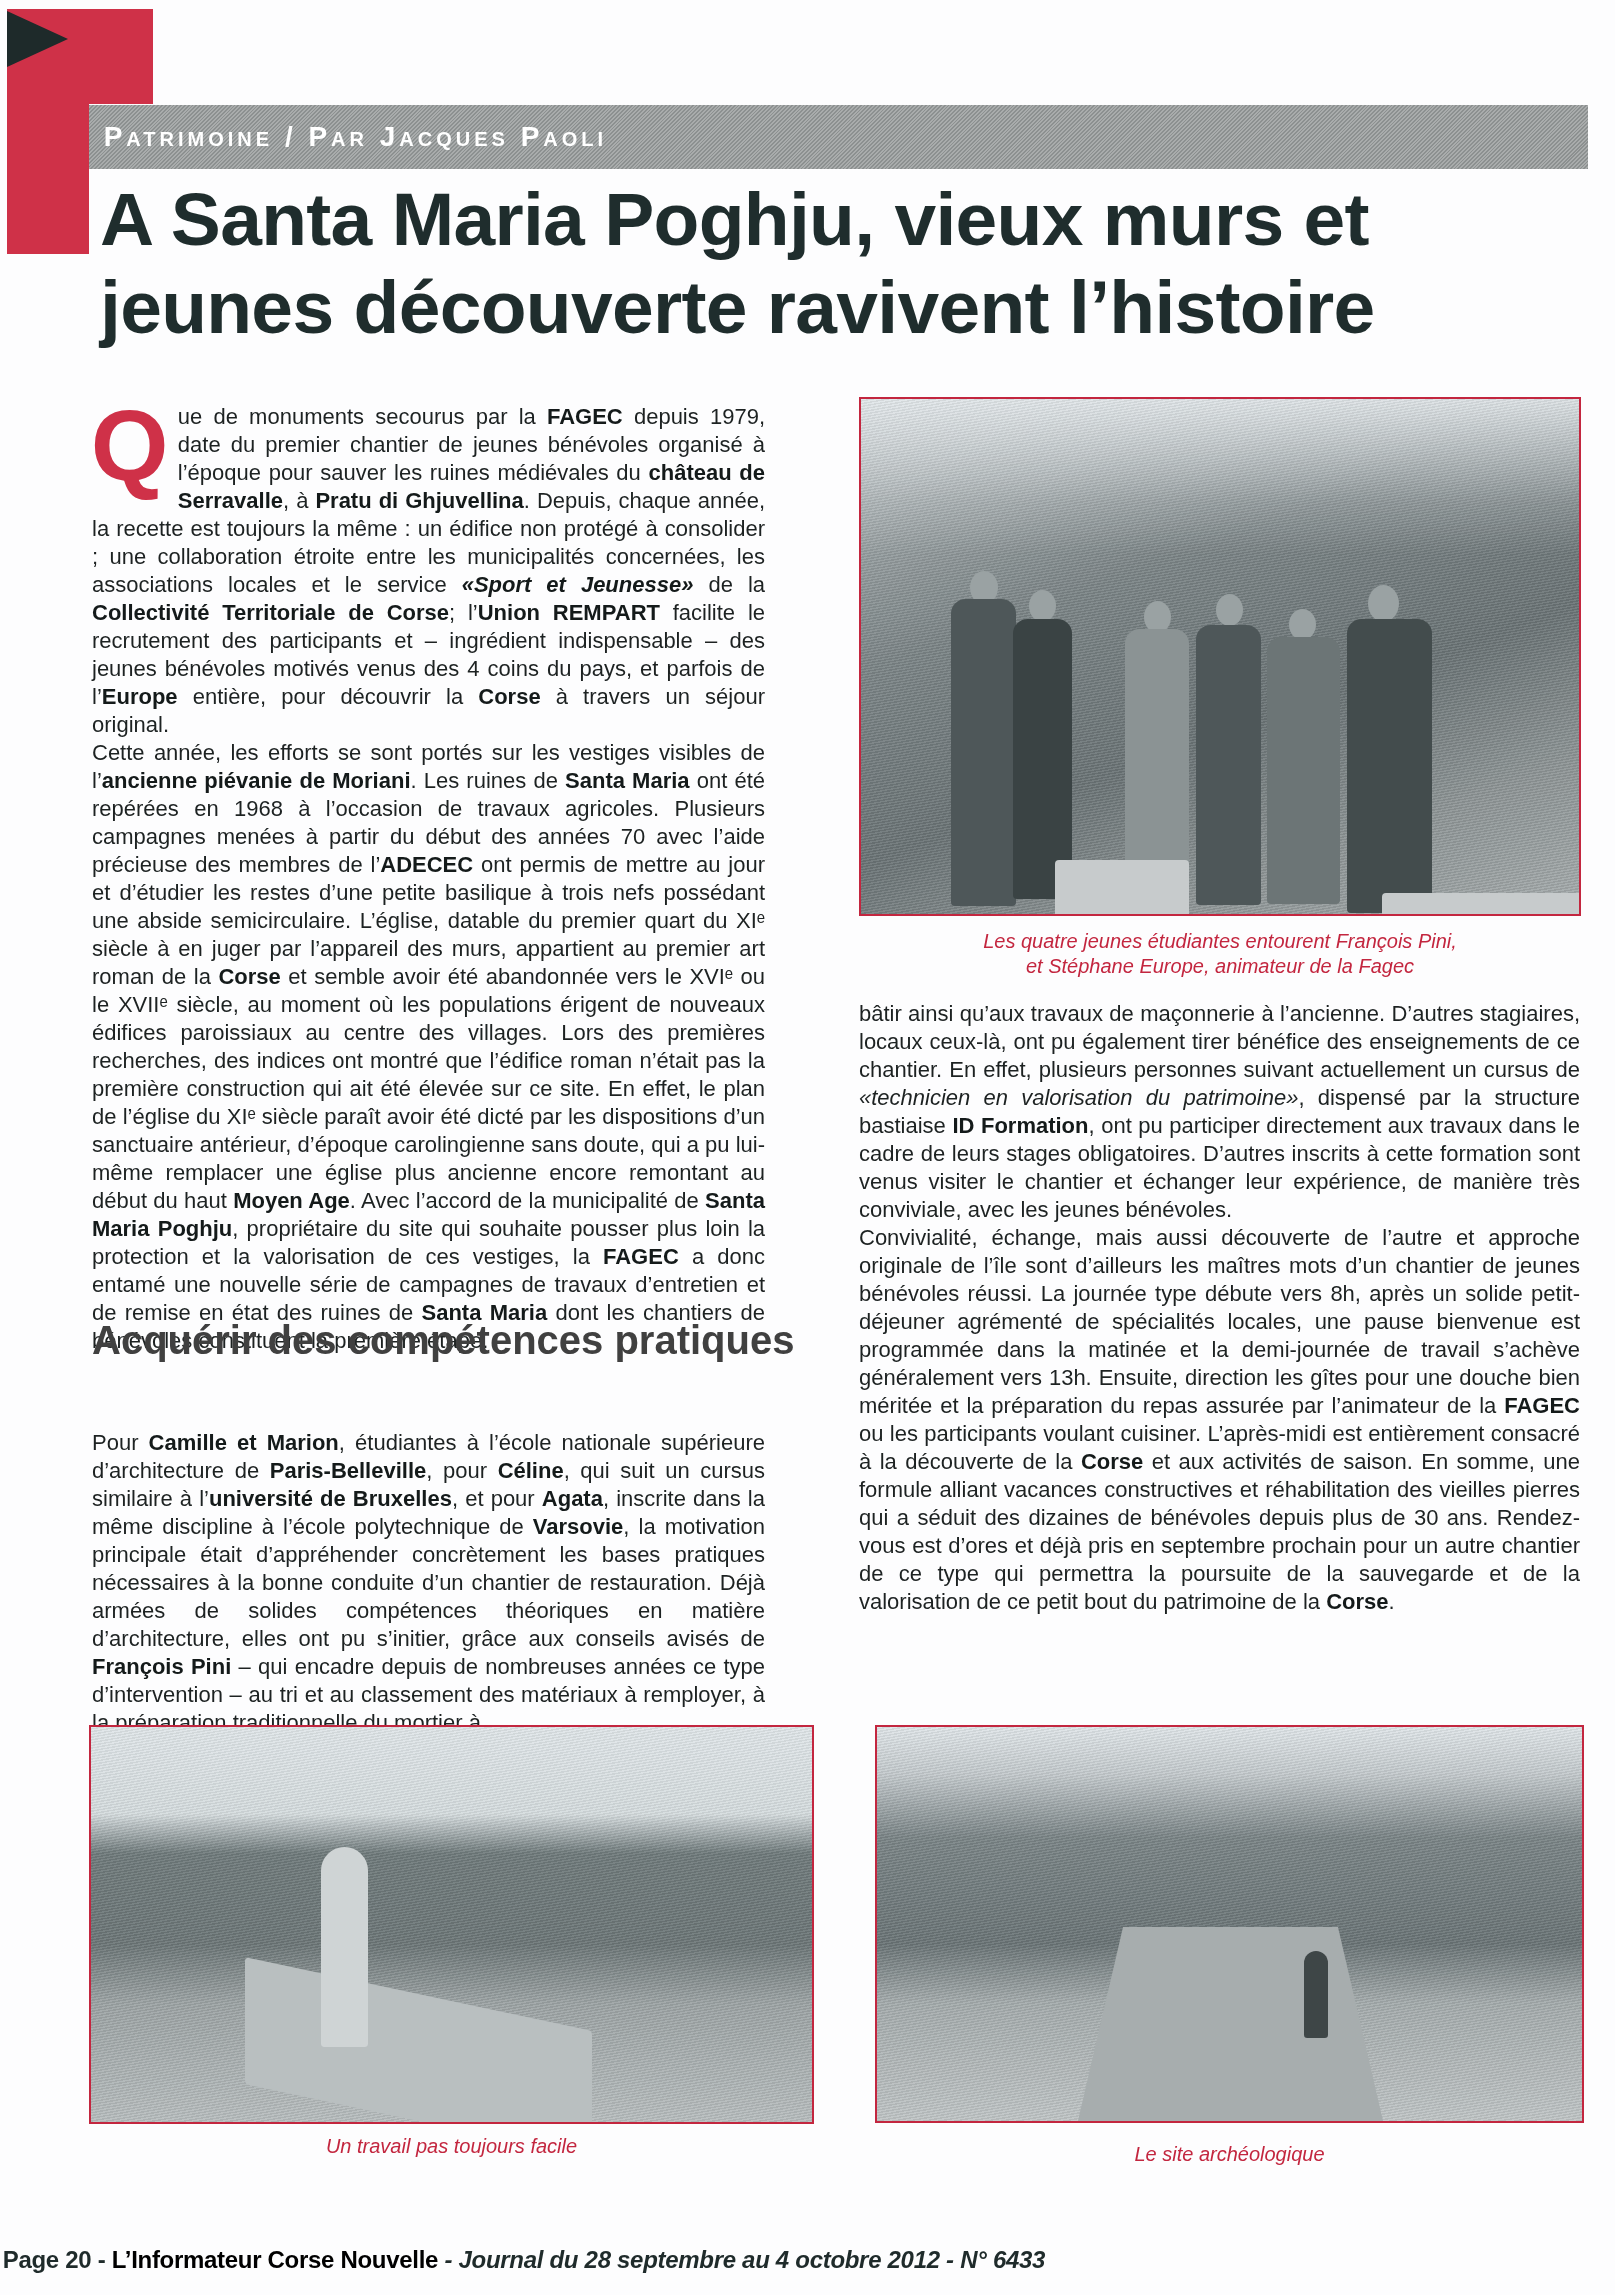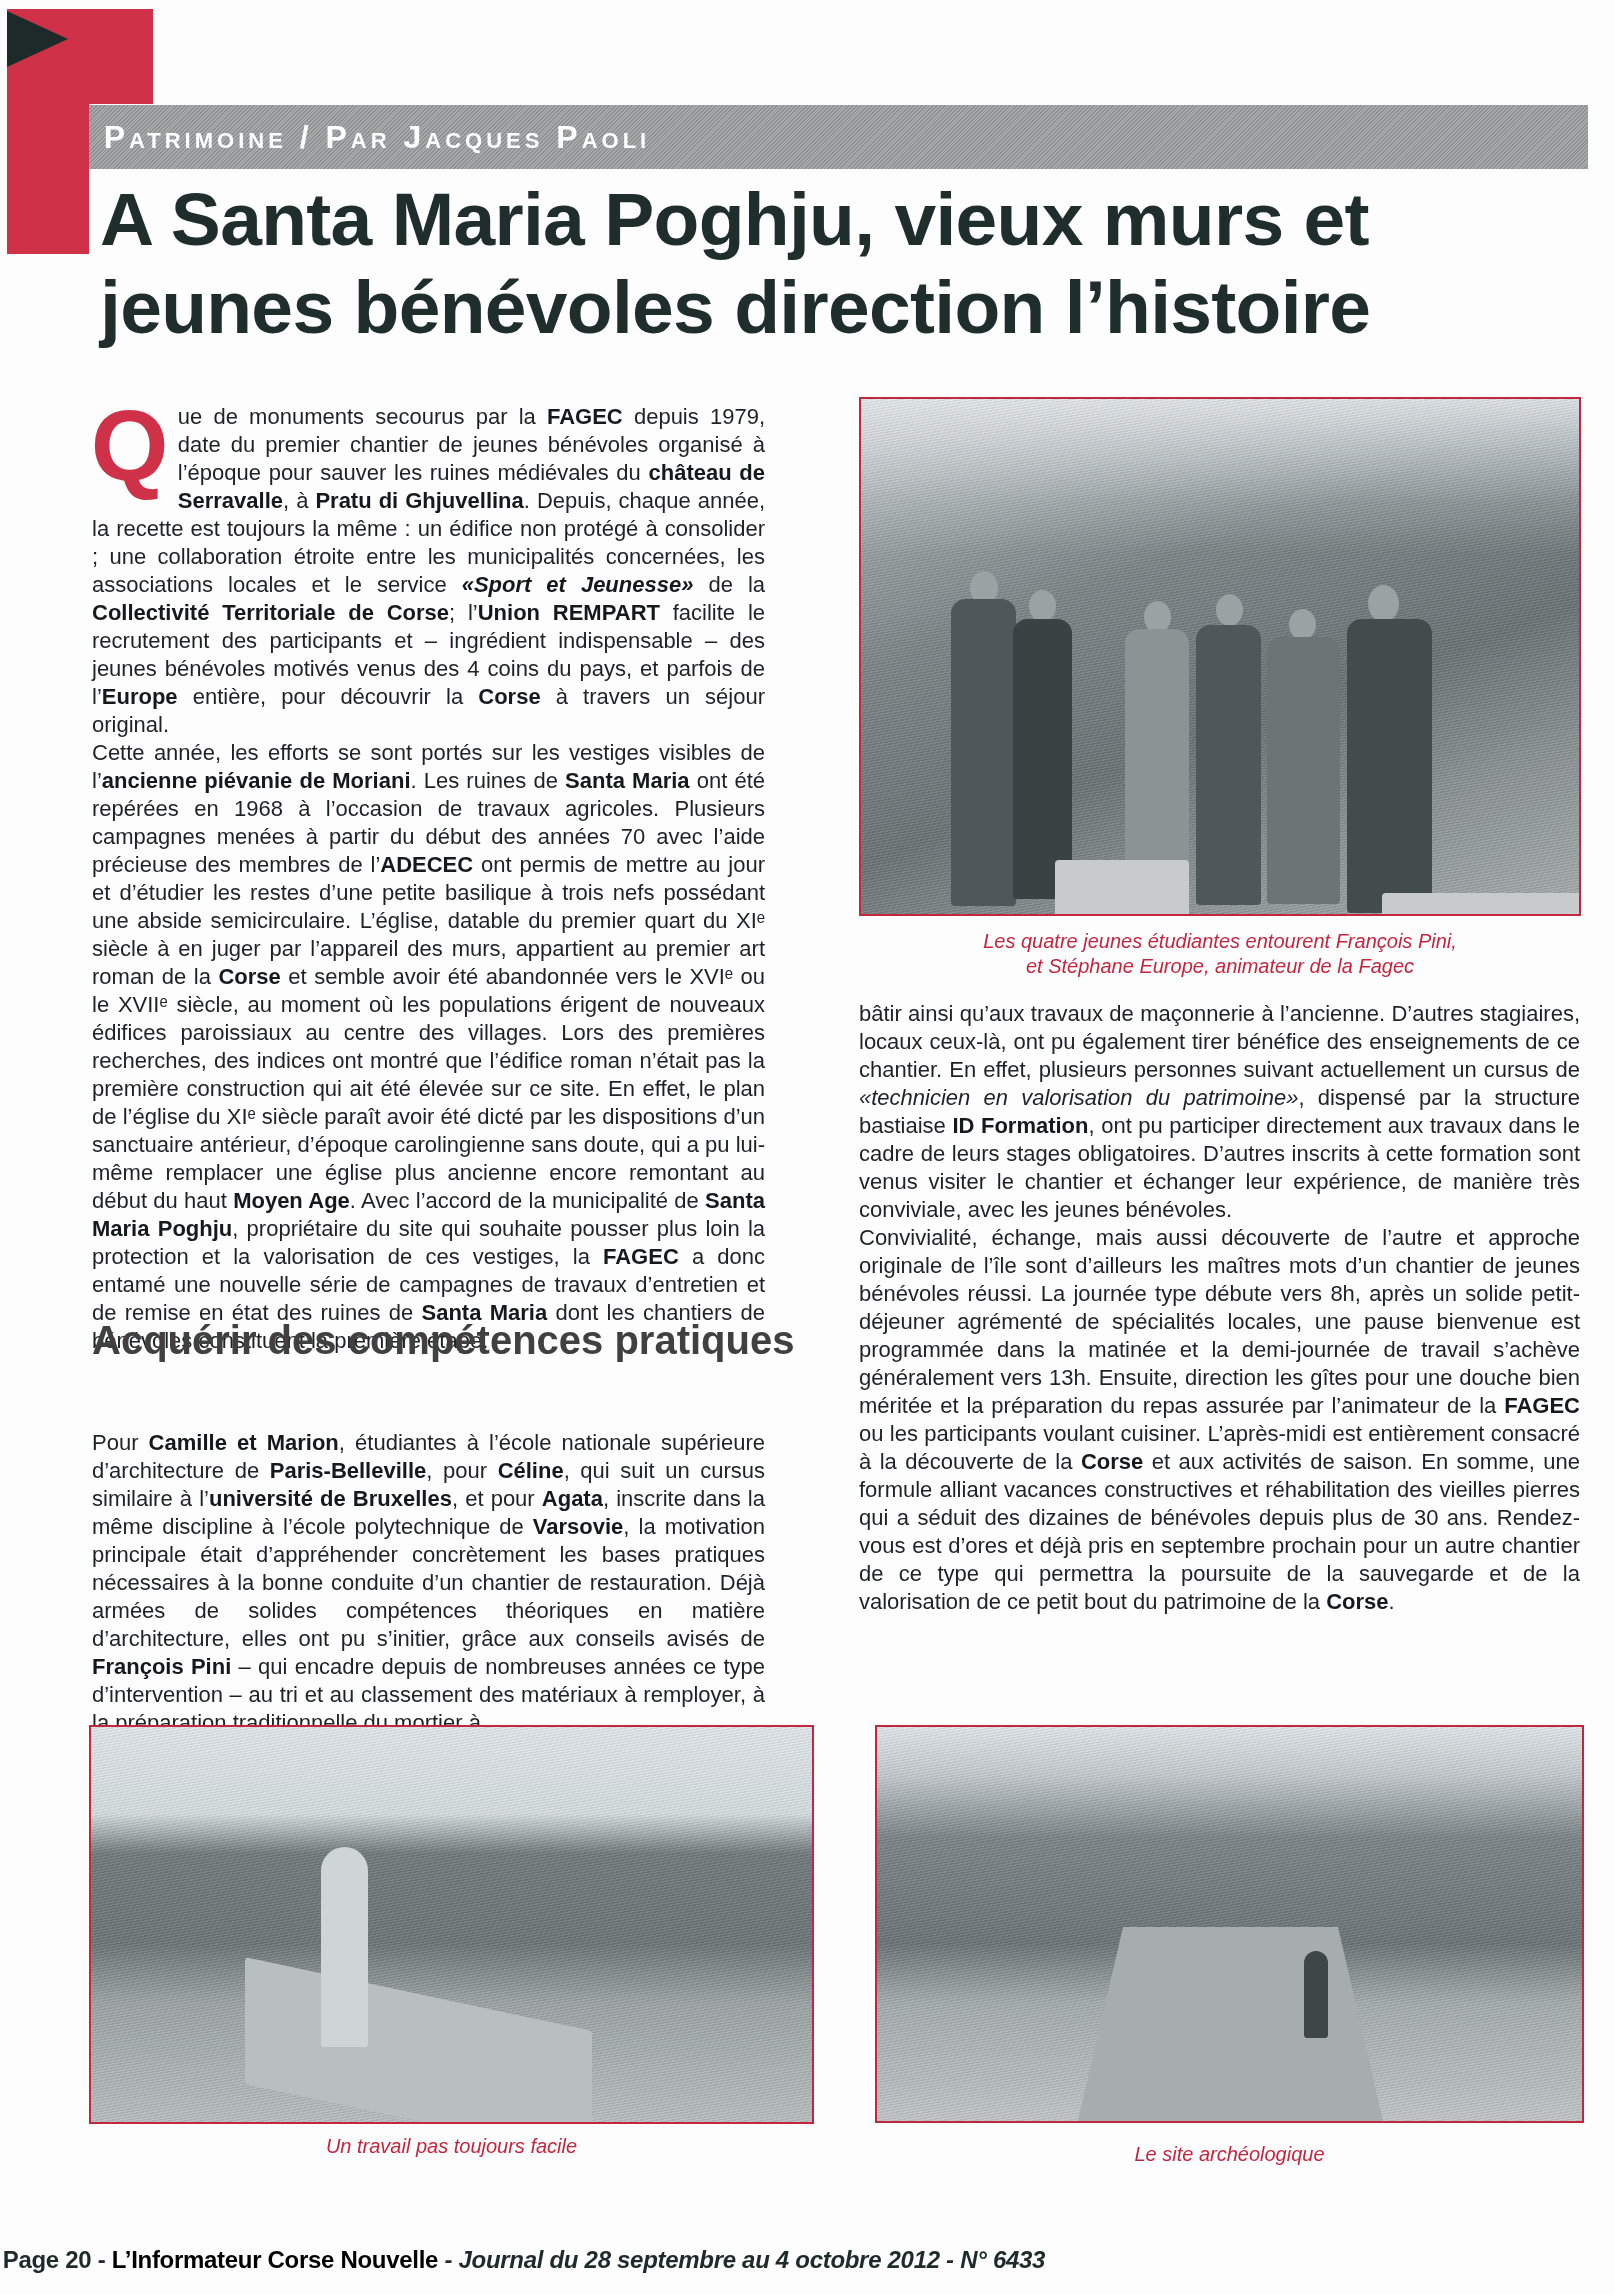--- a/index.html
+++ b/index.html
@@ -19,21 +19,21 @@
     border-left:61px solid #1e2a2a; }
 
   
   .kicker-bar {
     left:89px; top:105px; width:1499px; height:64px;
     background:repeating-linear-gradient(135deg,#8c9090 0 1.3px,#a9acac 1.3px 2.7px);
     display:flex; align-items:center;
   }
   .kicker-text {
     margin-left:14.7px; color:#ffffff; font-weight:bold;
-    font-size:32px; letter-spacing:4px; font-variant:small-caps;
+    font-size:28px; letter-spacing:4px; font-variant:small-caps;
   }
 
   
   .headline {
     left:100px; top:175px; width:1489px;
     font-size:75px; line-height:88px; font-weight:bold;
     color:#1f2d2d; letter-spacing:-0.7px;
   }
 
   
@@ -95,21 +95,21 @@
 <div class="abs red-top"></div>
 <div class="abs red-side"></div>
 <div class="abs arrow"></div>
 
 <div class="abs kicker-bar">
   <span class="kicker-text">Patrimoine / Par Jacques Paoli</span>
 </div>
 
 <h1 class="abs headline" style="margin:0;">
   <span>A Santa Maria Poghju, vieux murs et</span><br>
-  <span>jeunes bénévoles direction l’histoire</span>
+  <span>jeunes découverte ravivent l’histoire</span>
 </h1>
 
 <div class="abs col col-left-1">
   <p>
     <span class="dropcap">Q</span><span>ue de monuments secourus par la </span><b>FAGEC</b><span> depuis 1979, date du premier chantier de jeunes bénévoles organisé à l’époque pour sauver les ruines médiévales du </span><b>château de Serravalle</b><span>, à </span><b>Pratu di Ghjuvellina</b><span>. Depuis, chaque année, la recette est toujours la même : un édifice non protégé à consolider ; une collaboration étroite entre les municipalités concernées, les associations locales et le service </span><b><i>«Sport et Jeunesse»</i></b><span> de la </span><b>Collectivité Territoriale de Corse</b><span>; l’</span><b>Union REMPART</b><span> facilite le recrutement des participants et – ingrédient indispensable – des jeunes bénévoles motivés venus des 4 coins du pays, et parfois de l’</span><b>Europe</b><span> entière, pour découvrir la </span><b>Corse</b><span> à travers un séjour original.</span>
   </p>
   <p>
     <span>Cette année, les efforts se sont portés sur les vestiges visibles de l’</span><b>ancienne piévanie de Moriani</b><span>. Les ruines de </span><b>Santa Maria</b><span> ont été repérées en 1968 à l’occasion de travaux agricoles. Plusieurs campagnes menées à partir du début des années 70 avec l’aide précieuse des membres de l’</span><b>ADECEC</b><span> ont permis de mettre au jour et d’étudier les restes d’une petite basilique à trois nefs possédant une abside semicirculaire. L’église, datable du premier quart du XIᵉ siècle à en juger par l’appareil des murs, appartient au premier art roman de la </span><b>Corse</b><span> et semble avoir été abandonnée vers le XVIᵉ ou le XVIIᵉ siècle, au moment où les populations érigent de nouveaux édifices paroissiaux au centre des villages. Lors des premières recherches, des indices ont montré que l’édifice roman n’était pas la première construction qui ait été élevée sur ce site. En effet, le plan de l’église du XIᵉ siècle paraît avoir été dicté par les dispositions d’un sanctuaire antérieur, d’époque carolingienne sans doute, qui a pu lui-même remplacer une église plus ancienne encore remontant au début du haut </span><b>Moyen Age</b><span>. Avec l’accord de la municipalité de </span><b>Santa Maria Poghju</b><span>, propriétaire du site qui souhaite pousser plus loin la protection et la valorisation de ces vestiges, la </span><b>FAGEC</b><span> a donc entamé une nouvelle série de campagnes de travaux d’entretien et de remise en état des ruines de </span><b>Santa Maria</b><span> dont les chantiers de bénévoles constituent la première étape.</span>
   </p>
 </div>

